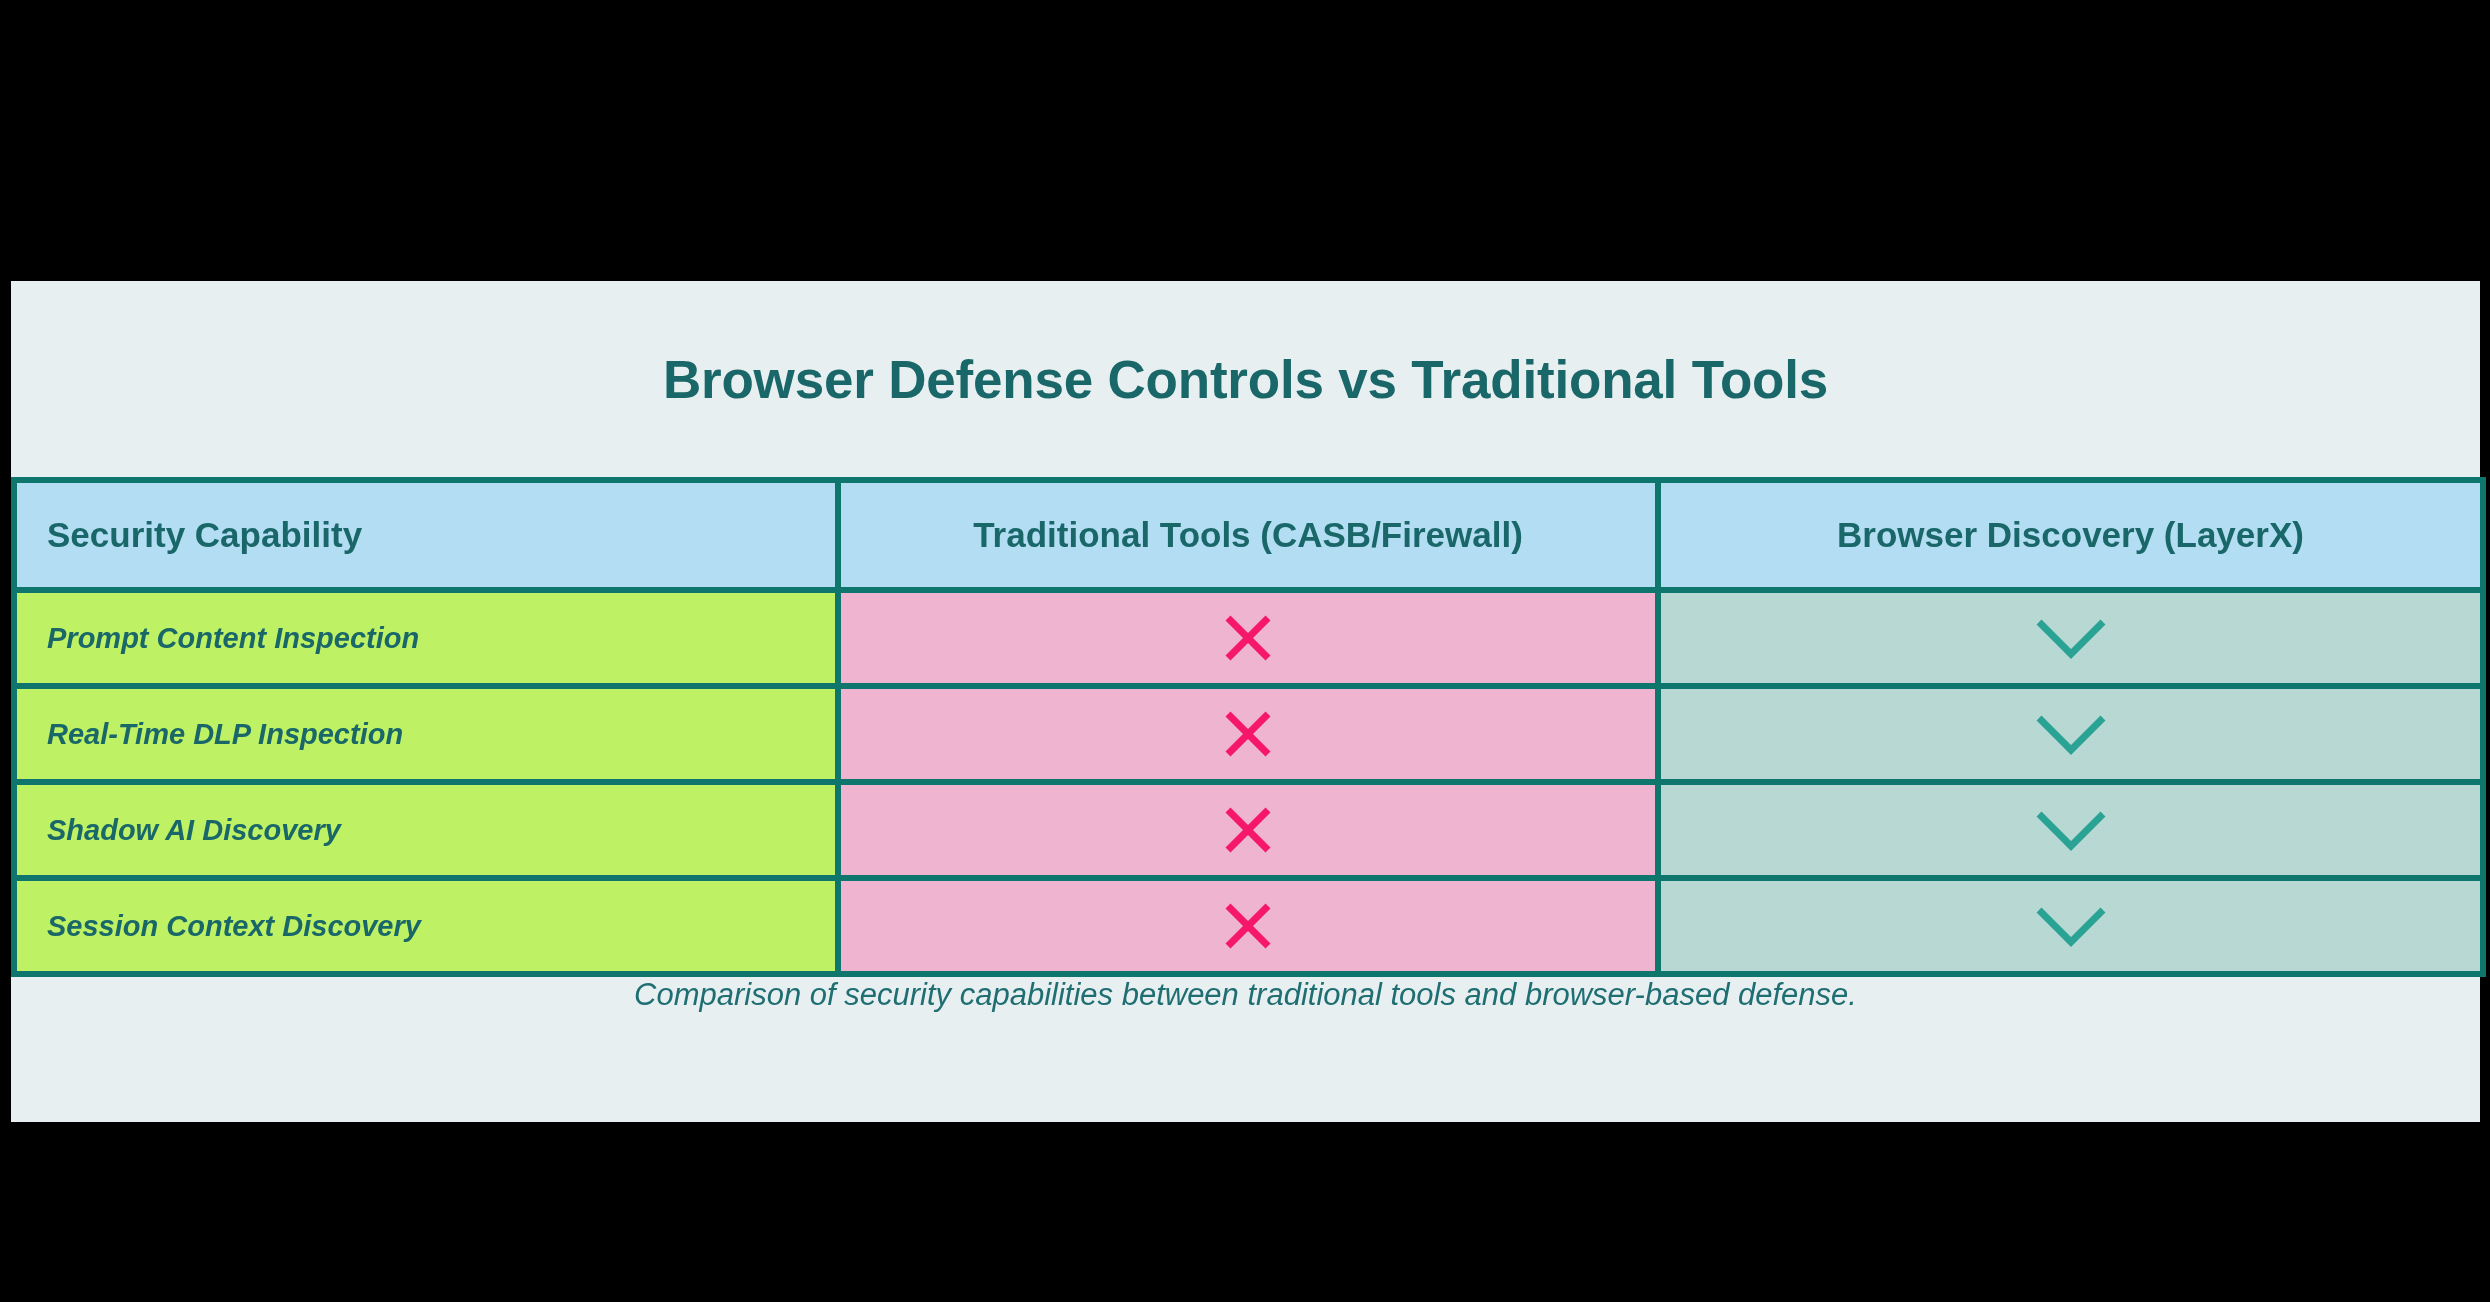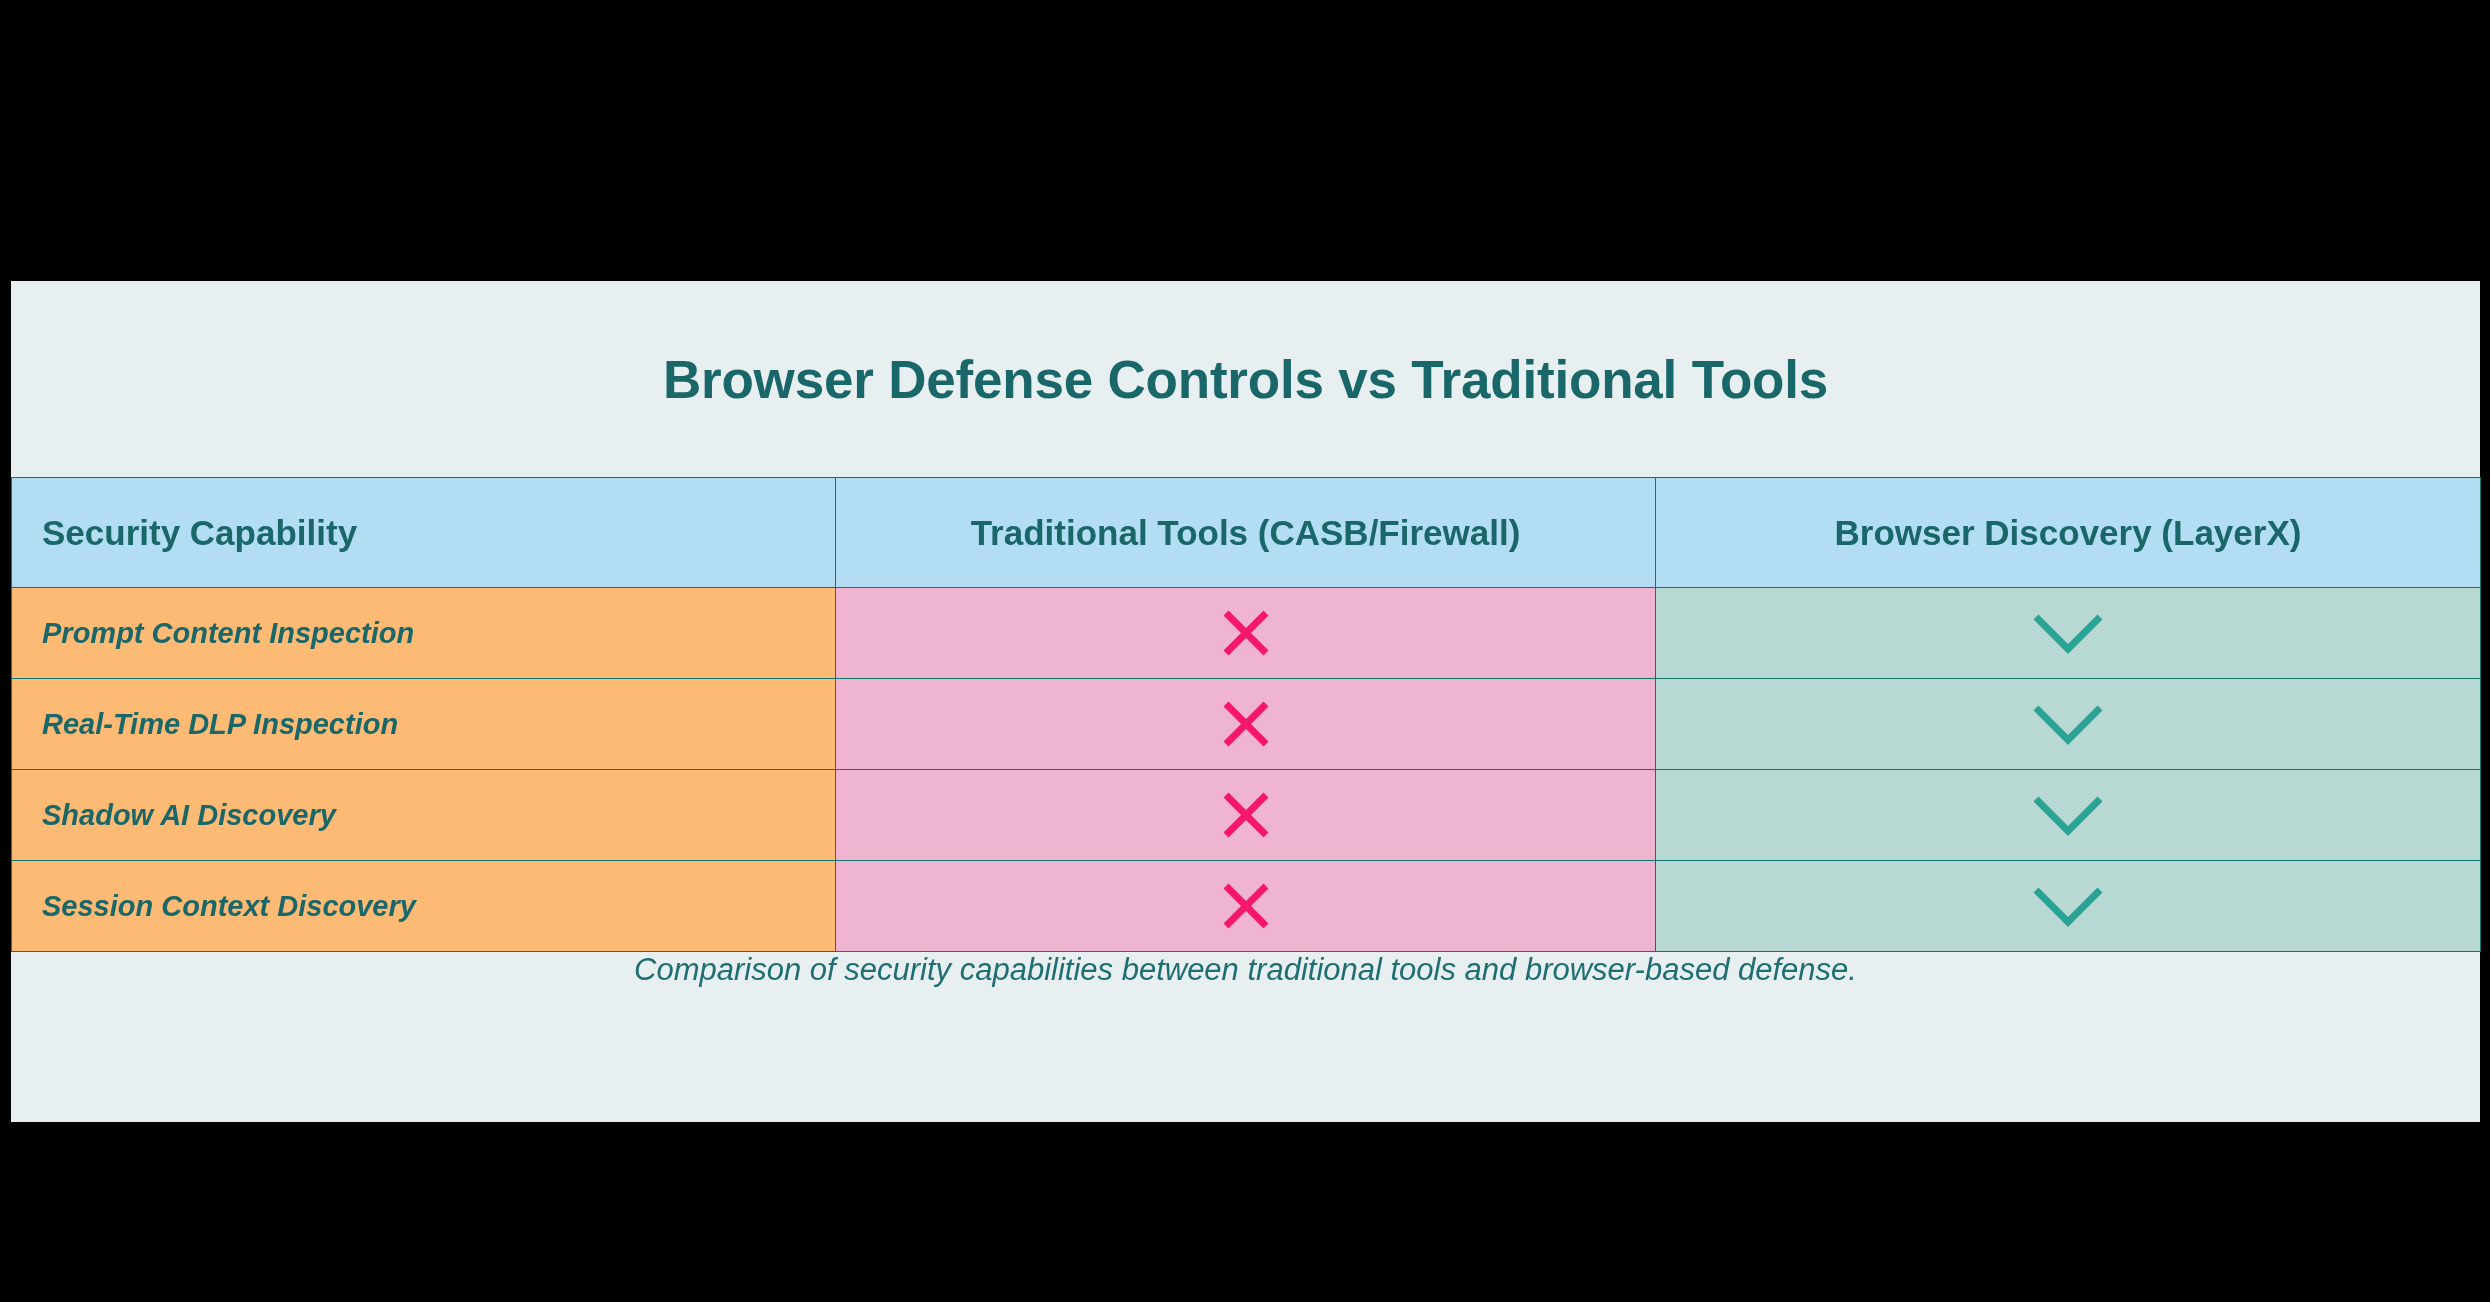--- a/index.html
+++ b/index.html
@@ -51,21 +51,21 @@
     border-collapse: collapse;
     table-layout: fixed;
     flex: 0 0 auto;
   }
   .cmp-table col.c1 { width: 824px; }
   .cmp-table col.c2 { width: 820px; }
   .cmp-table col.c3 { width: 825px; }
 
   .cmp-table th,
   .cmp-table td {
-    border: 1px solid #0f766e;
+    border: 6px solid #0f766e;
     padding: 15px;
     box-sizing: border-box;
     vertical-align: middle;
   }
 
   thead th {
     height: 110px;
     background: #B2DDF2;
     color: #1A6769;
     font-size: 35px;
@@ -77,21 +77,21 @@
     padding-left: 30px;
   }
   thead th.h-mid,
   thead th.h-right {
     text-align: center;
   }
 
   tbody tr { height: 91px; }
 
   td.cap-cell {
-    background: #fdba74;
+    background: #bef264;
     color: #1A6769;
     font-size: 29px;
     font-weight: 700;
     font-style: italic;
     text-align: left;
     padding-left: 30px;
     font-family: "Liberation Sans", sans-serif;
   }
   td.neg-cell {
     background: #EFB4D0;

